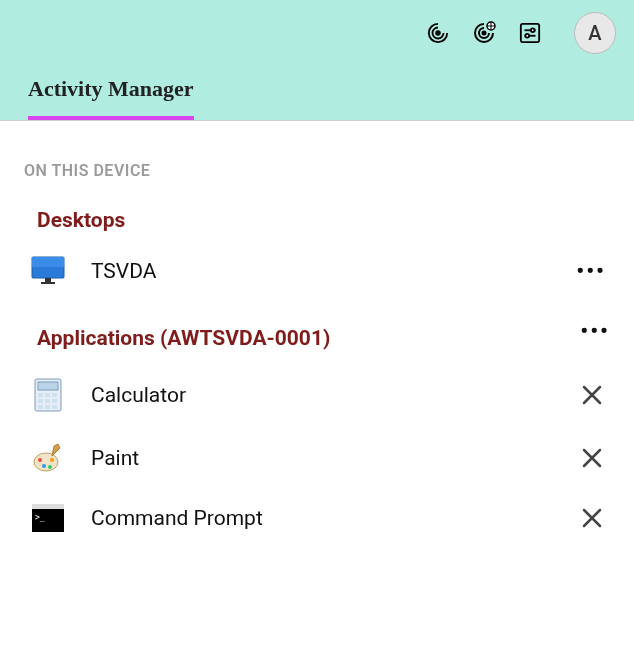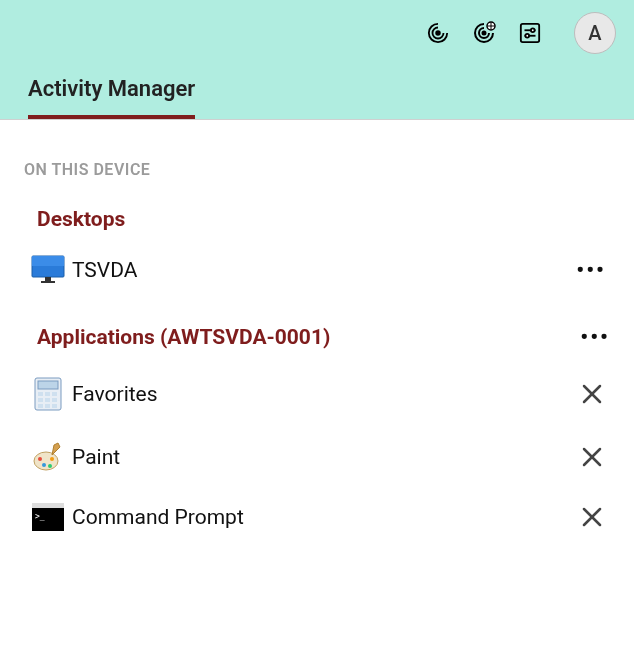--- a/index.html
+++ b/index.html
@@ -55,56 +55,56 @@
     }
     .tab {
       font-size: 22px;
       color: #222;
       padding-bottom: 14px;
       cursor: pointer;
       border-bottom: 4px solid transparent;
     }
     .tab.active {
       font-weight: 600;
-      border-bottom: 4px solid #7f1d1d;
+      border-bottom: 4px solid #d946ef;
+      font-family: Liberation Serif, serif;
     }
     .content {
       padding: 40px 24px;
     }
     .section-eyebrow {
       font-size: 16px;
       font-weight: 600;
       letter-spacing: 0.5px;
       color: #9b9b9b;
       margin-bottom: 28px;
     }
     .section-title {
       font-size: 21px;
       font-weight: 700;
       color: #7f1d1d;
       margin-bottom: 18px;
       margin-left: 13px;
     }
     .section-row {
       display: flex;
-      align-items: center;
       justify-content: space-between;
       margin-bottom: 22px;
     }
     .item-row {
       display: flex;
       align-items: center;
       justify-content: space-between;
       padding: 6px 4px;
       margin-bottom: 18px;
     }
     .item-left {
       display: flex;
       align-items: center;
-      gap: 4px;
+      gap: 23px;
     }
     .item-left .icon-slot {
       width: 40px;
       display: flex;
       justify-content: center;
     }
     .item-label {
       font-size: 21px;
       color: #111;
     }
@@ -207,21 +207,21 @@
               <rect x="11" y="15" width="5" height="4" fill="#cfe0ef"></rect>
               <rect x="18" y="15" width="5" height="4" fill="#cfe0ef"></rect>
               <rect x="4" y="21" width="5" height="4" fill="#cfe0ef"></rect>
               <rect x="11" y="21" width="5" height="4" fill="#cfe0ef"></rect>
               <rect x="18" y="21" width="5" height="4" fill="#cfe0ef"></rect>
               <rect x="4" y="27" width="5" height="4" fill="#cfe0ef"></rect>
               <rect x="11" y="27" width="5" height="4" fill="#cfe0ef"></rect>
               <rect x="18" y="27" width="5" height="4" fill="#cfe0ef"></rect>
             </svg>
         </span>
-        <span class="item-label">Favorites</span>
+        <span class="item-label">Calculator</span>
       </div>
       <div class="close-x">
         <svg width="24" height="24" viewBox="0 0 24 24" stroke="#444" stroke-width="2.5" stroke-linecap="round">
             <line x1="4" y1="4" x2="20" y2="20"></line>
             <line x1="20" y1="4" x2="4" y2="20"></line>
           </svg>
       </div>
     </div>
 
     <div class="item-row">

